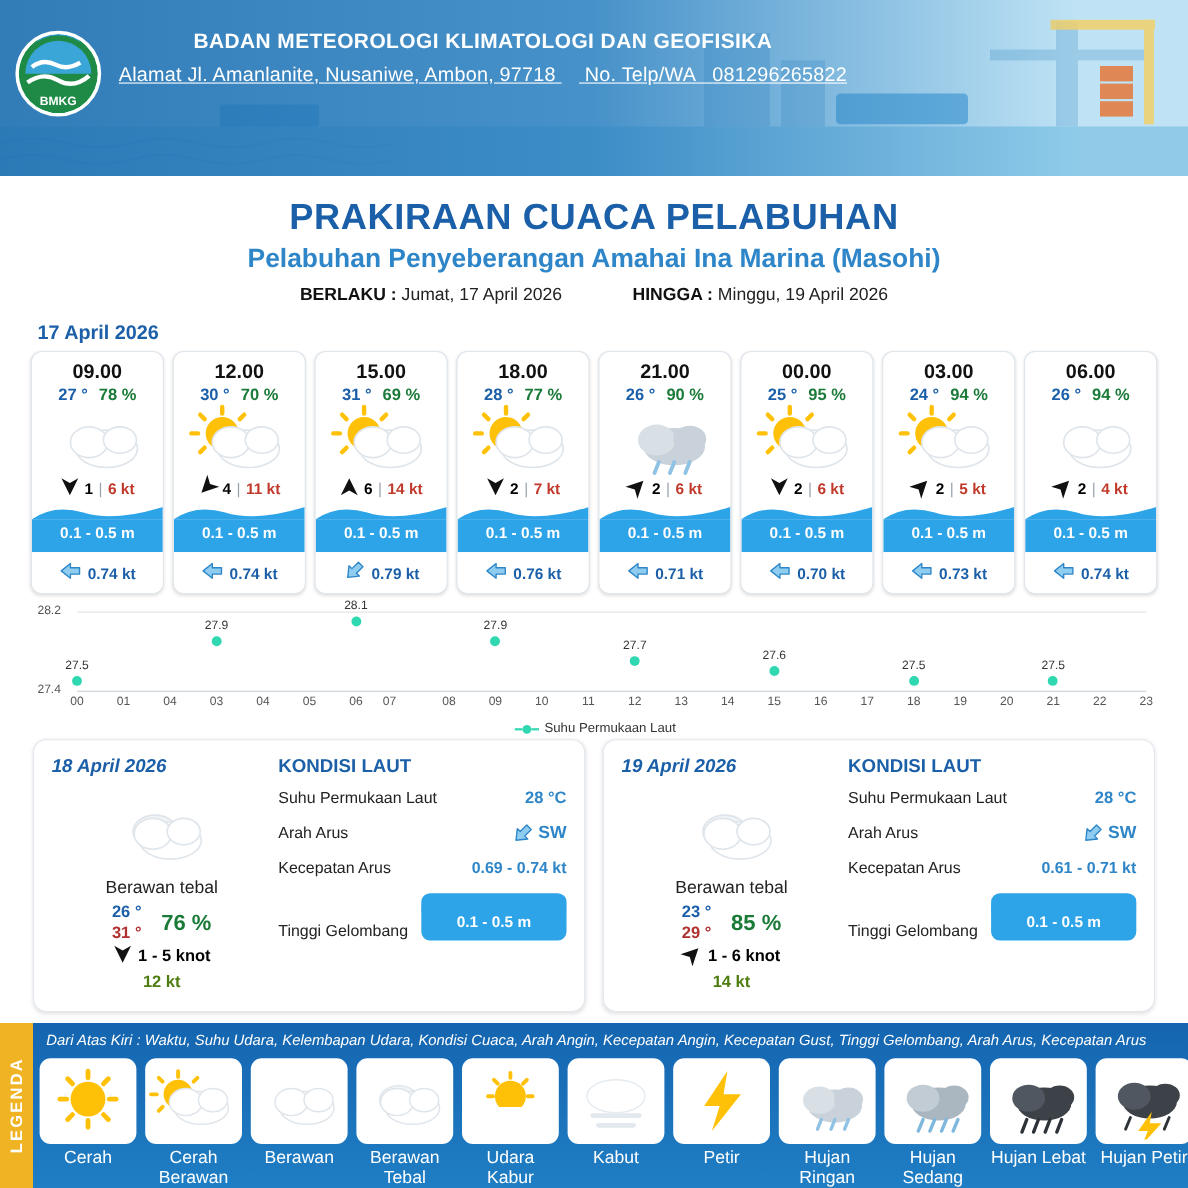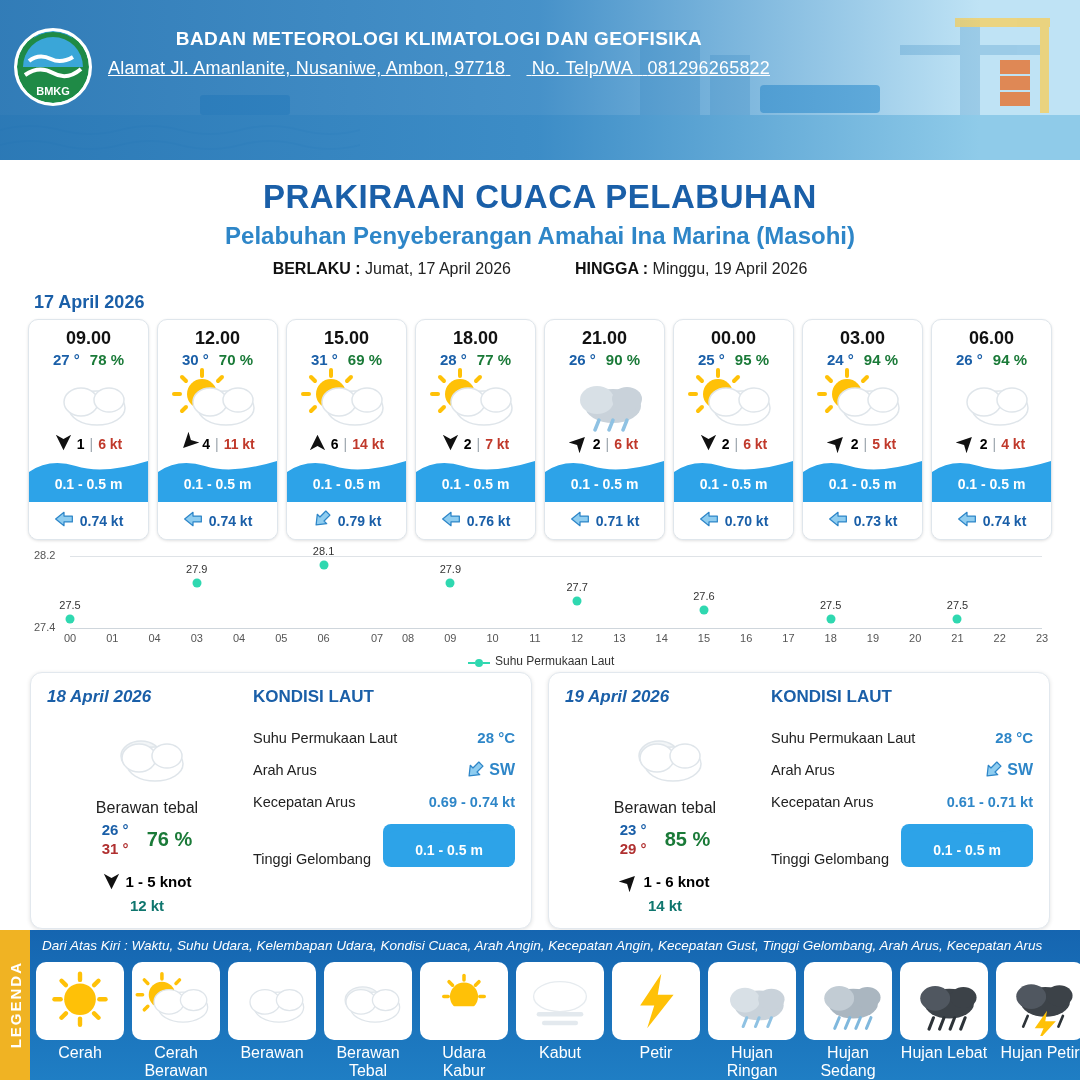--- a/index.html
+++ b/index.html
@@ -106,24 +106,24 @@
   }
   .panel-left { width: 200px; text-align:center; }
   .panel-date { color:#1a5fa8; font-size:17px; font-weight:bold; text-align:left;font-style:italic; }
   .panel-icon { height: 64px; display:flex;align-items:center;justify-content:center; margin-top:18px;}
   .panel-cond { font-size:16px; color:#222; margin-top: 10px; }
   .panel-temps { display:flex; align-items:center; justify-content:center; gap: 18px; margin-top: 4px;}
   .panel-temps .tcol { display:flex; flex-direction:column; font-size:15px; font-weight:bold; line-height:1.25;}
   .t-min { color:#1a5fa8; }
   .t-max { color:#b03030; }
   .panel-hum { color:#1a7a38; font-size:20px; font-weight:bold; }
-  .panel-wind { display:flex; align-items:flex-start; justify-content:center; gap:6px; font-size:15px; font-weight:bold; margin-top:14px;}
-  .panel-gust { color:#0f766e; font-size:15px; font-weight:bold; margin-top:4px;}
+  .panel-wind { display:flex; align-items:center; justify-content:center; gap:6px; font-size:15px; font-weight:bold; margin-top:0;}
+  .panel-gust { color:#4d7c0f; font-size:15px; font-weight:bold; margin-top:4px;}
   .panel-right { flex:1; padding-left: 6px; position:relative;}
-  .kondisi-title { color:#1a5fa8; font-size:17px; font-weight:bold; margin-bottom: 22px;}
+  .kondisi-title { color:#1a5fa8; font-size:17px; font-weight:bold; margin-bottom: 10px;}
   .krow { display:flex; justify-content:space-between; align-items:center; font-size:14.5px; color:#222; margin-bottom: 14px;}
   .kval { color:#2e86c8; font-size:15px; font-weight:bold; }
   .kval-plain { color:#2e86c8; font-size:14.5px; font-weight:bold;}
   .arrow-sw { display:flex; align-items:center; gap:4px; color:#2e86c8; font-weight:bold; font-size:16px;}
 
   
   .legend-bar {
     position:absolute; left:0; bottom:0; width:1080px; height:150px;
     background: linear-gradient(180deg,#1565b0 0%, #1f7ec4 100%);
   }
@@ -544,21 +544,21 @@
       <div class="ytick" style="top: -7px;">28.2</div>
       <div class="gridline" style="top: 72px;"></div>
       <div class="ytick" style="top: 65px;">27.4</div>
       <div class="xtick" style="left: 40px;">00</div>
       <div class="xtick" style="left: 82.2609px;">01</div>
       <div class="xtick" style="left: 124.522px;">04</div>
       <div class="xtick" style="left: 166.783px;">03</div>
       <div class="xtick" style="left: 209.043px;">04</div>
       <div class="xtick" style="left: 251.304px;">05</div>
       <div class="xtick" style="left: 293.565px;">06</div>
-      <div class="xtick" style="left: 347px;">07</div>
+      <div class="xtick" style="left: 324px;">07</div>
       <div class="xtick" style="left: 378.087px;">08</div>
       <div class="xtick" style="left: 420.348px;">09</div>
       <div class="xtick" style="left: 462.609px;">10</div>
       <div class="xtick" style="left: 504.87px;">11</div>
       <div class="xtick" style="left: 547.13px;">12</div>
       <div class="xtick" style="left: 589.391px;">13</div>
       <div class="xtick" style="left: 631.652px;">14</div>
       <div class="xtick" style="left: 673.913px;">15</div>
       <div class="xtick" style="left: 716.174px;">16</div>
       <div class="xtick" style="left: 758.435px;">17</div>

